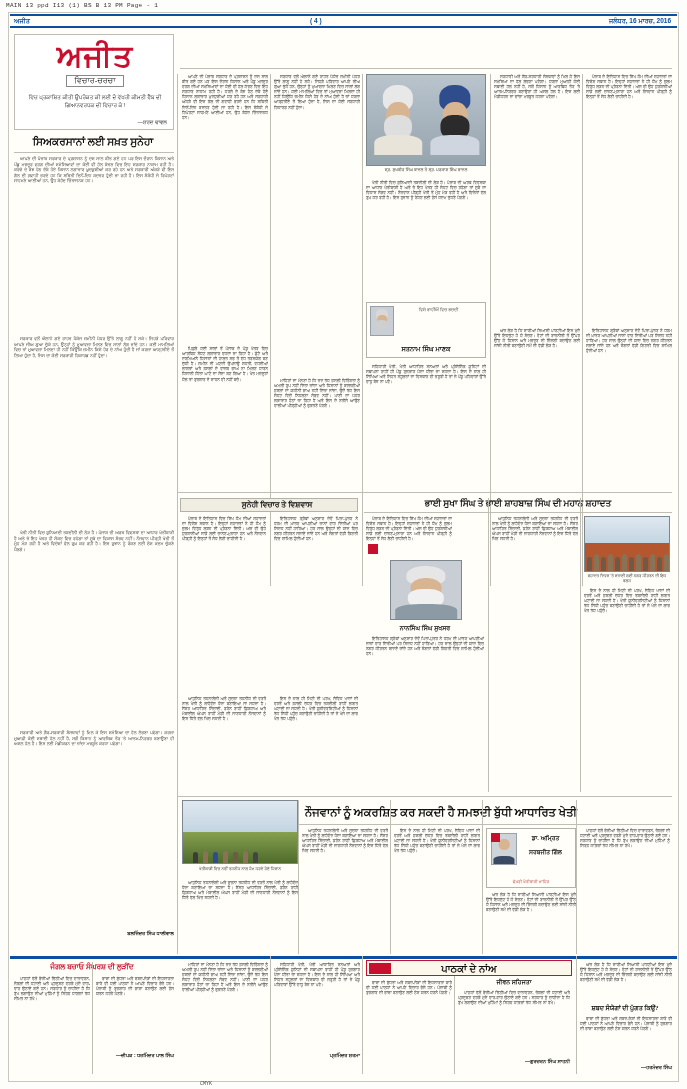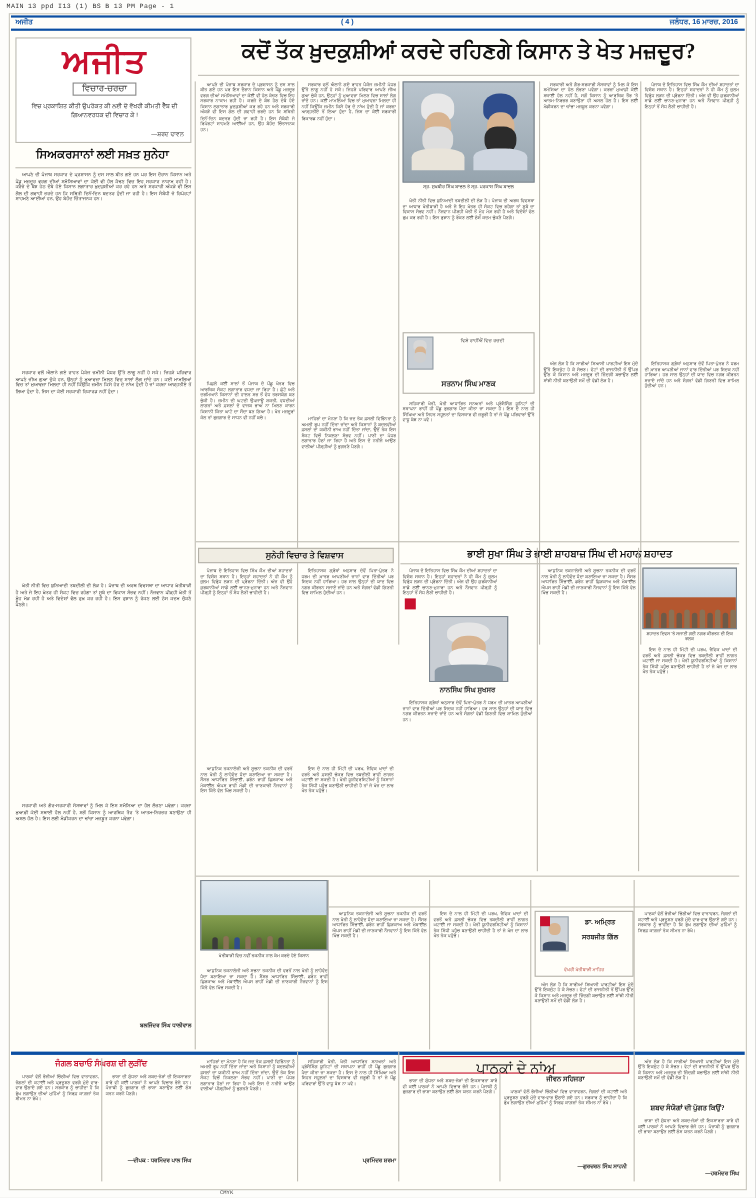--- a/index.html
+++ b/index.html
@@ -127,21 +127,20 @@
   </div>
 
   <div class="logobox">
     <div class="logo-main">ਅਜੀਤ</div>
     <div class="logo-sub"><span>ਵਿਚਾਰ-ਚਰਚਾ</span></div>
     <div class="logo-lines">ਵਿਚ ਪ੍ਰਕਾਸ਼ਿਤ ਕੀਤੀ ਉਪਰੋਕਤ ਕੀ ਲਈ ਦੋ ਵੱਖਰੀ ਕੀਮਤੀ ਵੈੱਬ ਦੀ
 ਗਿਆਨਵਰਧਕ ਦੀ ਵਿਚਾਰ ਕੇ !</div>
     <div class="logo-credit">—ਸ਼ਰਦ ਢਾਵਲ</div>
   </div>
 
-  <div class="headline">ਕਦੋਂ ਤੱਕ ਖ਼ੁਦਕੁਸ਼ੀਆਂ ਕਰਦੇ ਰਹਿਣਗੇ ਕਿਸਾਨ ਤੇ ਖੇਤ ਮਜ਼ਦੂਰ?</div>
   <div class="hline" style="left:180px;top:68px;width:492px;"></div>
 
   <div class="col p" style="left:182px;top:74px;width:86px;height:268px;">ਆਪਣੇ ਦੀ ਪੰਜਾਬ ਸਰਕਾਰ ਦੇ ਪ੍ਰਸ਼ਾਸਨ ਨੂੰ ਦਸ ਸਾਲ ਬੀਤ ਗਏ ਹਨ ਪਰ ਇਸ ਦੌਰਾਨ ਕਿਸਾਨ ਅਤੇ ਪੇਂਡੂ ਮਜ਼ਦੂਰ ਵਰਗ ਦੀਆਂ ਸਮੱਸਿਆਵਾਂ ਦਾ ਕੋਈ ਵੀ ਹੱਲ ਕੱਢਣ ਵਿਚ ਇਹ ਸਰਕਾਰ ਨਾਕਾਮ ਰਹੀ ਹੈ। ਕਰਜ਼ੇ ਦੇ ਬੋਝ ਹੇਠ ਦੱਬੇ ਹੋਏ ਕਿਸਾਨ ਲਗਾਤਾਰ ਖ਼ੁਦਕੁਸ਼ੀਆਂ ਕਰ ਰਹੇ ਹਨ ਅਤੇ ਸਰਕਾਰੀ ਅੰਕੜੇ ਵੀ ਇਸ ਗੱਲ ਦੀ ਗਵਾਹੀ ਭਰਦੇ ਹਨ ਕਿ ਸਥਿਤੀ ਦਿਨੋਂ-ਦਿਨ ਬਦਤਰ ਹੁੰਦੀ ਜਾ ਰਹੀ ਹੈ। ਇਸ ਸੰਬੰਧੀ ਜੋ ਰਿਪੋਰਟਾਂ ਸਾਹਮਣੇ ਆਈਆਂ ਹਨ, ਉਹ ਬੇਹੱਦ ਚਿੰਤਾਜਨਕ ਹਨ।</div>
   <div class="col p" style="left:182px;top:346px;width:86px;height:240px;">ਪਿਛਲੇ ਕਈ ਸਾਲਾਂ ਤੋਂ ਪੰਜਾਬ ਦੇ ਪੇਂਡੂ ਖੇਤਰ ਵਿਚ ਆਰਥਿਕ ਸੰਕਟ ਲਗਾਤਾਰ ਵਧਦਾ ਜਾ ਰਿਹਾ ਹੈ। ਛੋਟੇ ਅਤੇ ਦਰਮਿਆਨੇ ਕਿਸਾਨਾਂ ਦੀ ਹਾਲਤ ਸਭ ਤੋਂ ਵੱਧ ਤਰਸਯੋਗ ਬਣ ਚੁੱਕੀ ਹੈ। ਜ਼ਮੀਨ ਦੀ ਘਟਦੀ ਉਪਜਾਊ ਸ਼ਕਤੀ, ਵਧਦੀਆਂ ਲਾਗਤਾਂ ਅਤੇ ਫ਼ਸਲਾਂ ਦੇ ਵਾਜਬ ਭਾਅ ਨਾ ਮਿਲਣ ਕਾਰਨ ਕਿਸਾਨੀ ਕਿੱਤਾ ਘਾਟੇ ਦਾ ਸੌਦਾ ਬਣ ਗਿਆ ਹੈ। ਖੇਤ ਮਜ਼ਦੂਰਾਂ ਕੋਲ ਤਾਂ ਰੁਜ਼ਗਾਰ ਦੇ ਸਾਧਨ ਵੀ ਨਹੀਂ ਬਚੇ।</div>
 
   <div class="col p" style="left:274px;top:74px;width:86px;height:300px;">ਸਰਕਾਰ ਵਲੋਂ ਐਲਾਨੇ ਗਏ ਰਾਹਤ ਪੈਕੇਜ ਜ਼ਮੀਨੀ ਪੱਧਰ ਉੱਤੇ ਲਾਗੂ ਨਹੀਂ ਹੋ ਸਕੇ। ਜਿਹੜੇ ਪਰਿਵਾਰ ਆਪਣੇ ਜੀਅ ਗੁਆ ਚੁੱਕੇ ਹਨ, ਉਨ੍ਹਾਂ ਨੂੰ ਮੁਆਵਜ਼ਾ ਮਿਲਣ ਵਿਚ ਸਾਲਾਂ ਲੱਗ ਜਾਂਦੇ ਹਨ। ਕਈ ਮਾਮਲਿਆਂ ਵਿਚ ਤਾਂ ਮੁਆਵਜ਼ਾ ਮਿਲਦਾ ਹੀ ਨਹੀਂ ਕਿਉਂਕਿ ਜ਼ਮੀਨ ਕਿਸੇ ਹੋਰ ਦੇ ਨਾਂਅ ਹੁੰਦੀ ਹੈ ਜਾਂ ਕਰਜ਼ਾ ਆੜ੍ਹਤੀਏ ਤੋਂ ਲਿਆ ਹੁੰਦਾ ਹੈ, ਜਿਸ ਦਾ ਕੋਈ ਸਰਕਾਰੀ ਰਿਕਾਰਡ ਨਹੀਂ ਹੁੰਦਾ।</div>
   <div class="col p" style="left:274px;top:378px;width:86px;height:208px;">ਮਾਹਿਰਾਂ ਦਾ ਮੰਨਣਾ ਹੈ ਕਿ ਜਦ ਤੱਕ ਫ਼ਸਲੀ ਵਿਭਿੰਨਤਾ ਨੂੰ ਅਮਲੀ ਰੂਪ ਨਹੀਂ ਦਿੱਤਾ ਜਾਂਦਾ ਅਤੇ ਕਿਸਾਨਾਂ ਨੂੰ ਬਦਲਵੀਆਂ ਫ਼ਸਲਾਂ ਦਾ ਯਕੀਨੀ ਭਾਅ ਨਹੀਂ ਦਿੱਤਾ ਜਾਂਦਾ, ਉਦੋਂ ਤੱਕ ਇਸ ਸੰਕਟ ਵਿਚੋਂ ਨਿਕਲਣਾ ਸੰਭਵ ਨਹੀਂ। ਪਾਣੀ ਦਾ ਪੱਧਰ ਲਗਾਤਾਰ ਹੇਠਾਂ ਜਾ ਰਿਹਾ ਹੈ ਅਤੇ ਇਸ ਦੇ ਨਤੀਜੇ ਆਉਣ ਵਾਲੀਆਂ ਪੀੜ੍ਹੀਆਂ ਨੂੰ ਭੁਗਤਣੇ ਪੈਣਗੇ।</div>
 
   <div class="photo" style="left:366px;top:74px;width:120px;height:92px;">
     <div style="position:absolute;inset:0;background:linear-gradient(#b9c4cd,#96a4ae);"></div>
@@ -241,20 +240,21 @@
         <i style="left:79px"></i>
     </div>
   </div>
   <div style="position:absolute;left:584px;top:573px;width:86px;font-size:4px;text-align:center;line-height:5px;color:#111;">ਸ਼ਹਾਦਤ ਦਿਵਸ 'ਤੇ ਸਜਾਈ ਗਈ ਨਗਰ ਕੀਰਤਨ ਦੀ ਇਕ ਝਲਕ</div>
   <div class="col p" style="left:584px;top:588px;width:86px;height:204px;">ਇਸ ਦੇ ਨਾਲ ਹੀ ਮਿੱਟੀ ਦੀ ਪਰਖ, ਜੈਵਿਕ ਖਾਦਾਂ ਦੀ ਵਰਤੋਂ ਅਤੇ ਫ਼ਸਲੀ ਚੱਕਰ ਵਿਚ ਤਬਦੀਲੀ ਰਾਹੀਂ ਲਾਗਤ ਘਟਾਈ ਜਾ ਸਕਦੀ ਹੈ। ਖੇਤੀ ਯੂਨੀਵਰਸਿਟੀਆਂ ਨੂੰ ਕਿਸਾਨਾਂ ਤੱਕ ਸਿੱਧੀ ਪਹੁੰਚ ਬਣਾਉਣੀ ਚਾਹੀਦੀ ਹੈ ਤਾਂ ਜੋ ਖੋਜ ਦਾ ਲਾਭ ਖੇਤ ਤੱਕ ਪਹੁੰਚੇ।</div>
 
   <div class="vline" style="left:488px;top:498px;height:294px;"></div>
   <div class="vline" style="left:580px;top:498px;height:294px;"></div>
   <div class="hline" style="left:178px;top:796px;width:494px;"></div>
 
+  <div class="sechead" style="left:210px;top:806px;width:462px;font-size:11.5px;">ਨੌਜਵਾਨਾਂ ਨੂੰ ਅਕਰਸ਼ਿਤ ਕਰ ਸਕਦੀ ਹੈ ਸਮਝਦੀ ਬੁੱਧੀ ਆਧਾਰਿਤ ਖੇਤੀ</div>
   <div class="hline" style="left:210px;top:824px;width:462px;"></div>
 
   <div class="photo" style="left:182px;top:800px;width:116px;height:64px;">
     <div class="sky2"></div>
     <div class="greenfield"></div>
     <div class="crowd" style="height:40%;">
       <i style="left:10px;background:#3b3b3b;height:11px"></i>
       <i style="left:20px;height:12px"></i>
       <i style="left:30px;background:#2f4d8c;height:11px"></i>
       <i style="left:40px;height:12px"></i>
@@ -294,21 +294,21 @@
   <div class="col p" style="left:14px;top:976px;width:76px;height:96px;">ਪਾਠਕਾਂ ਵੱਲੋਂ ਭੇਜੀਆਂ ਚਿੱਠੀਆਂ ਵਿਚ ਵਾਤਾਵਰਨ, ਜੰਗਲਾਂ ਦੀ ਕਟਾਈ ਅਤੇ ਪ੍ਰਦੂਸ਼ਣ ਵਰਗੇ ਮੁੱਦੇ ਵਾਰ-ਵਾਰ ਉਠਾਏ ਗਏ ਹਨ। ਸਰਕਾਰ ਨੂੰ ਚਾਹੀਦਾ ਹੈ ਕਿ ਰੁੱਖ ਲਗਾਉਣ ਦੀਆਂ ਮੁਹਿੰਮਾਂ ਨੂੰ ਸਿਰਫ਼ ਕਾਗ਼ਜ਼ਾਂ ਤੱਕ ਸੀਮਤ ਨਾ ਰੱਖੇ।</div>
   <div class="col p" style="left:96px;top:976px;width:78px;height:72px;">ਭਾਸ਼ਾ ਦੀ ਸ਼ੁੱਧਤਾ ਅਤੇ ਸ਼ਬਦ-ਜੋੜਾਂ ਦੀ ਇਕਸਾਰਤਾ ਬਾਰੇ ਵੀ ਕਈ ਪਾਠਕਾਂ ਨੇ ਆਪਣੇ ਵਿਚਾਰ ਭੇਜੇ ਹਨ। ਪੰਜਾਬੀ ਨੂੰ ਰੁਜ਼ਗਾਰ ਦੀ ਭਾਸ਼ਾ ਬਣਾਉਣ ਲਈ ਠੋਸ ਯਤਨ ਕਰਨੇ ਪੈਣਗੇ।</div>
   <div class="sign" style="left:96px;top:1052px;width:78px;">—ਦੀਪਕ : ਧਰਮਿੰਦਰ ਪਾਲ ਸਿੰਘ</div>
 
   <div class="col p" style="left:182px;top:962px;width:86px;height:110px;">ਮਾਹਿਰਾਂ ਦਾ ਮੰਨਣਾ ਹੈ ਕਿ ਜਦ ਤੱਕ ਫ਼ਸਲੀ ਵਿਭਿੰਨਤਾ ਨੂੰ ਅਮਲੀ ਰੂਪ ਨਹੀਂ ਦਿੱਤਾ ਜਾਂਦਾ ਅਤੇ ਕਿਸਾਨਾਂ ਨੂੰ ਬਦਲਵੀਆਂ ਫ਼ਸਲਾਂ ਦਾ ਯਕੀਨੀ ਭਾਅ ਨਹੀਂ ਦਿੱਤਾ ਜਾਂਦਾ, ਉਦੋਂ ਤੱਕ ਇਸ ਸੰਕਟ ਵਿਚੋਂ ਨਿਕਲਣਾ ਸੰਭਵ ਨਹੀਂ। ਪਾਣੀ ਦਾ ਪੱਧਰ ਲਗਾਤਾਰ ਹੇਠਾਂ ਜਾ ਰਿਹਾ ਹੈ ਅਤੇ ਇਸ ਦੇ ਨਤੀਜੇ ਆਉਣ ਵਾਲੀਆਂ ਪੀੜ੍ਹੀਆਂ ਨੂੰ ਭੁਗਤਣੇ ਪੈਣਗੇ।</div>
   <div class="col p" style="left:274px;top:962px;width:86px;height:86px;">ਸਹਿਕਾਰੀ ਖੇਤੀ, ਖੇਤੀ ਆਧਾਰਿਤ ਸਨਅਤਾਂ ਅਤੇ ਪ੍ਰੋਸੈਸਿੰਗ ਯੂਨਿਟਾਂ ਦੀ ਸਥਾਪਨਾ ਰਾਹੀਂ ਹੀ ਪੇਂਡੂ ਰੁਜ਼ਗਾਰ ਪੈਦਾ ਕੀਤਾ ਜਾ ਸਕਦਾ ਹੈ। ਇਸ ਦੇ ਨਾਲ ਹੀ ਸਿੱਖਿਆ ਅਤੇ ਸਿਹਤ ਸਹੂਲਤਾਂ ਦਾ ਵਿਸਥਾਰ ਵੀ ਜ਼ਰੂਰੀ ਹੈ ਤਾਂ ਜੋ ਪੇਂਡੂ ਪਰਿਵਾਰਾਂ ਉੱਤੇ ਵਾਧੂ ਬੋਝ ਨਾ ਪਵੇ।</div>
   <div class="sign" style="left:274px;top:1052px;width:86px;">ਪ੍ਰਮਿੰਦਰ ਸ਼ਰਮਾ</div>
 
   <div class="framebox" style="left:366px;top:960px;width:206px;height:16px;background:#fbf7ea;border-color:#c8102e;">
     <div class="redbox" style="left:2px;top:2px;width:22px;height:11px;"></div>
-    <div style="position:absolute;left:0;top:2px;width:100%;text-align:center;font-size:13px;font-weight:normal;color:#111;">ਪਾਠਕਾਂ ਦੇ ਨਾਂਅ</div>
+    <div style="position:absolute;left:0;top:2px;width:100%;text-align:center;font-size:10px;font-weight:bold;color:#111;">ਪਾਠਕਾਂ ਦੇ ਨਾਂਅ</div>
   </div>
   <div class="col p" style="left:366px;top:980px;width:86px;height:92px;">ਭਾਸ਼ਾ ਦੀ ਸ਼ੁੱਧਤਾ ਅਤੇ ਸ਼ਬਦ-ਜੋੜਾਂ ਦੀ ਇਕਸਾਰਤਾ ਬਾਰੇ ਵੀ ਕਈ ਪਾਠਕਾਂ ਨੇ ਆਪਣੇ ਵਿਚਾਰ ਭੇਜੇ ਹਨ। ਪੰਜਾਬੀ ਨੂੰ ਰੁਜ਼ਗਾਰ ਦੀ ਭਾਸ਼ਾ ਬਣਾਉਣ ਲਈ ਠੋਸ ਯਤਨ ਕਰਨੇ ਪੈਣਗੇ।</div>
   <div class="sechead" style="left:458px;top:978px;width:112px;font-size:6.2px;">ਜੀਵਨ ਸਹਿਜਤਾ</div>
   <div class="col p" style="left:458px;top:990px;width:112px;height:66px;">ਪਾਠਕਾਂ ਵੱਲੋਂ ਭੇਜੀਆਂ ਚਿੱਠੀਆਂ ਵਿਚ ਵਾਤਾਵਰਨ, ਜੰਗਲਾਂ ਦੀ ਕਟਾਈ ਅਤੇ ਪ੍ਰਦੂਸ਼ਣ ਵਰਗੇ ਮੁੱਦੇ ਵਾਰ-ਵਾਰ ਉਠਾਏ ਗਏ ਹਨ। ਸਰਕਾਰ ਨੂੰ ਚਾਹੀਦਾ ਹੈ ਕਿ ਰੁੱਖ ਲਗਾਉਣ ਦੀਆਂ ਮੁਹਿੰਮਾਂ ਨੂੰ ਸਿਰਫ਼ ਕਾਗ਼ਜ਼ਾਂ ਤੱਕ ਸੀਮਤ ਨਾ ਰੱਖੇ।</div>
   <div class="sign" style="left:458px;top:1058px;width:112px;">—ਗੁਰਚਰਨ ਸਿੰਘ ਸਾਹਨੀ</div>
 
   <div class="sechead" style="left:578px;top:1004px;width:94px;font-size:6.4px;">ਸ਼ਬਦ ਸੰਯੋਗਾਂ ਦੀ ਪੁੱਗਤ ਕਿਉਂ?</div>
   <div class="col p" style="left:580px;top:962px;width:92px;height:38px;">ਅੱਜ ਲੋੜ ਹੈ ਕਿ ਸਾਰੀਆਂ ਸਿਆਸੀ ਪਾਰਟੀਆਂ ਇਸ ਮੁੱਦੇ ਉੱਤੇ ਇਕਜੁੱਟ ਹੋ ਕੇ ਸੋਚਣ। ਵੋਟਾਂ ਦੀ ਰਾਜਨੀਤੀ ਤੋਂ ਉੱਪਰ ਉੱਠ ਕੇ ਕਿਸਾਨ ਅਤੇ ਮਜ਼ਦੂਰ ਦੀ ਜ਼ਿੰਦਗੀ ਬਚਾਉਣ ਲਈ ਸਾਂਝੀ ਨੀਤੀ ਬਣਾਉਣੀ ਸਮੇਂ ਦੀ ਵੱਡੀ ਲੋੜ ਹੈ।</div>
   <div class="col p" style="left:580px;top:1016px;width:92px;height:46px;">ਭਾਸ਼ਾ ਦੀ ਸ਼ੁੱਧਤਾ ਅਤੇ ਸ਼ਬਦ-ਜੋੜਾਂ ਦੀ ਇਕਸਾਰਤਾ ਬਾਰੇ ਵੀ ਕਈ ਪਾਠਕਾਂ ਨੇ ਆਪਣੇ ਵਿਚਾਰ ਭੇਜੇ ਹਨ। ਪੰਜਾਬੀ ਨੂੰ ਰੁਜ਼ਗਾਰ ਦੀ ਭਾਸ਼ਾ ਬਣਾਉਣ ਲਈ ਠੋਸ ਯਤਨ ਕਰਨੇ ਪੈਣਗੇ।</div>
   <div class="sign" style="left:580px;top:1064px;width:92px;">—ਹਰਮੰਦਰ ਸਿੰਘ</div>

